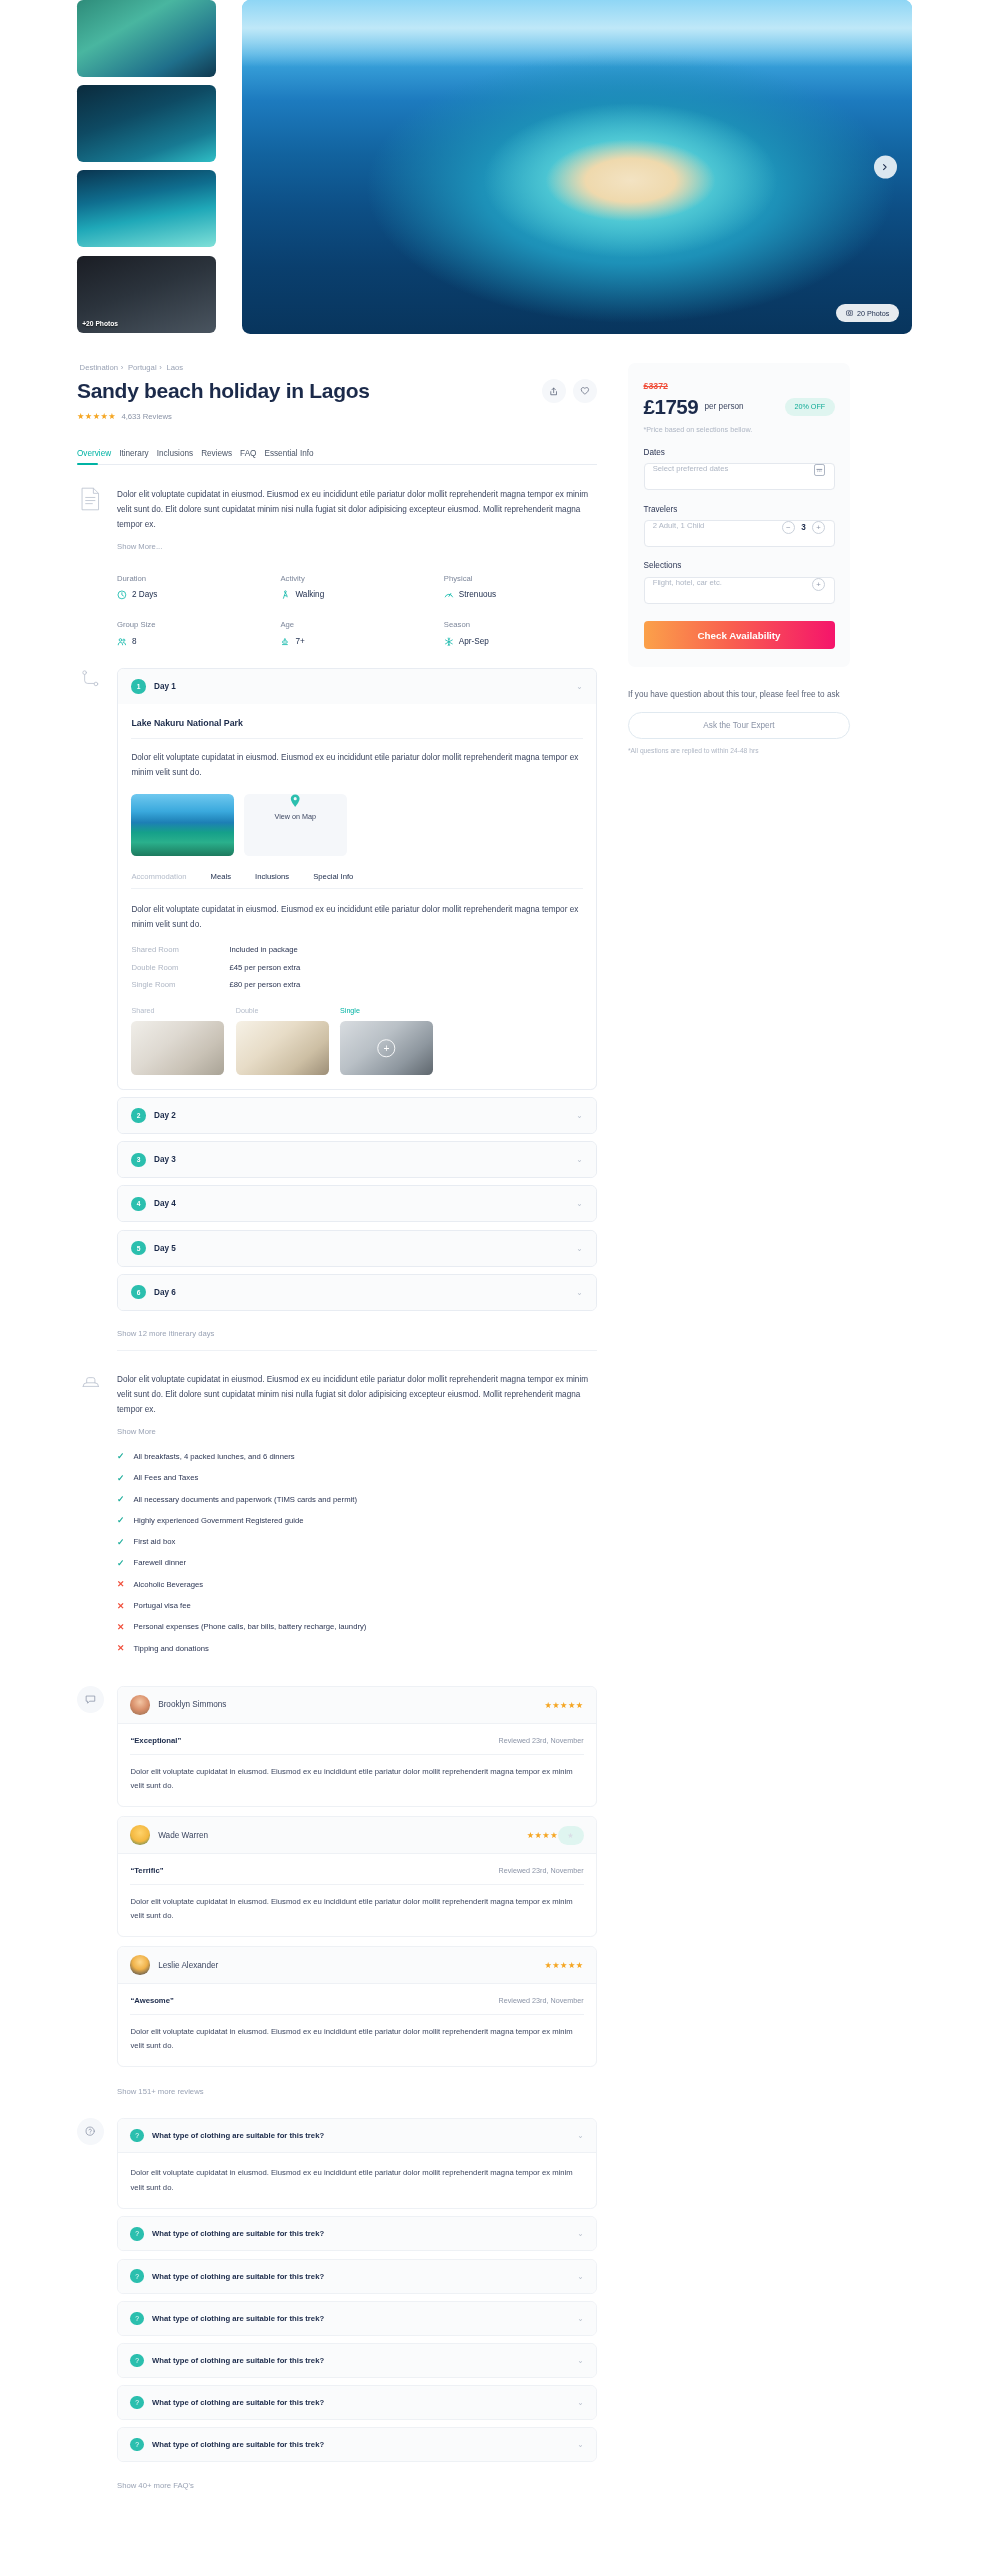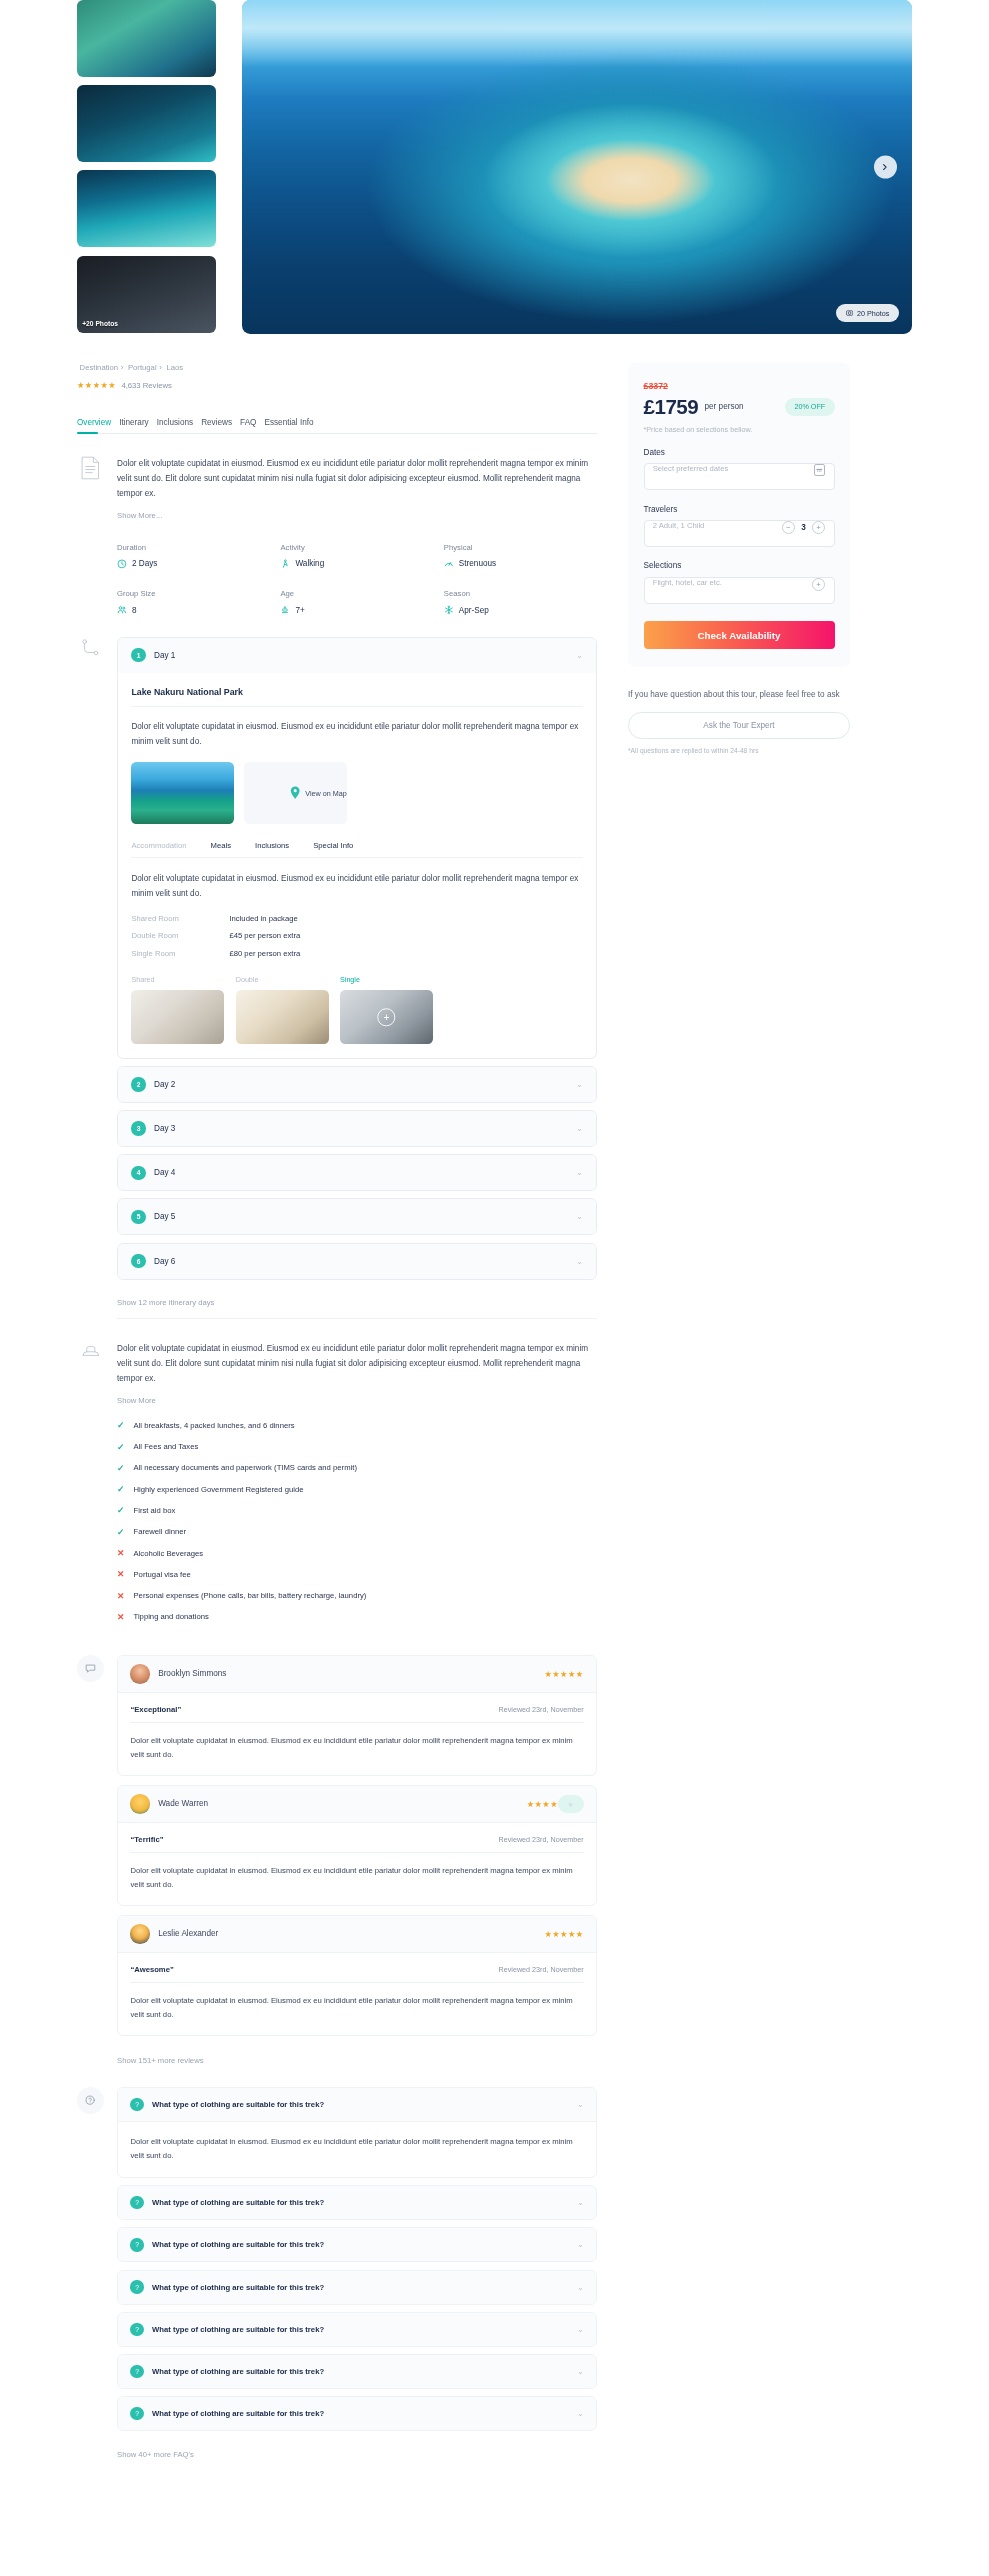--- a/index.html
+++ b/index.html
@@ -60,29 +60,29 @@
   p.para{font-size:8.2px;line-height:1.85;color:#3c4660}
   .showmore{display:inline-block;margin-top:9.3px;font-size:7.7px;color:#9aa3b5;cursor:pointer}
   .meta-grid{display:grid;grid-template-columns:repeat(3,1fr);gap:20.6px 10.3px;margin-top:23px}
   .meta-lbl{font-size:7.7px;color:#7d879b;margin-bottom:7.2px}
   .meta-val{font-size:8.2px;color:#1b2a4a;display:flex;align-items:center;gap:5.2px;font-weight:500}
   
   .day-card{border:0.5px solid #e8ecf2;border-radius:6.2px;overflow:hidden;margin-bottom:7.2px;background:#fff}
   .day-head{display:flex;align-items:center;gap:8.2px;padding:10.3px 13.4px;background:#fafbfc;cursor:pointer}
   .day-num{width:14.4px;height:14.4px;border-radius:50%;background:#2bbfae;color:#fff;font-size:6.7px;display:flex;
     align-items:center;justify-content:center;font-weight:600;flex:0 0 14.4px}
-  .day-lbl{font-size:8.2px;font-weight:400}
+  .day-lbl{font-size:8.2px;font-weight:700}
   .chev{margin-left:auto;color:#b9c1ce;font-size:7.7px}
   .day-open{padding:14.4px 13.4px 13.4px 13.4px}
   .day-title{font-size:8.8px;font-weight:700;padding-bottom:9.3px;border-bottom:0.5px solid #eef1f5;margin-bottom:11.3px}
   .day-media{display:flex;gap:9.3px;margin-top:13.4px}
   .day-img{width:103px;height:62px;border-radius:5.2px;
     background:linear-gradient(180deg,#6fc8ef 0%,#3aa9dd 28%,#1d7fb5 46%,#15a08a 62%,#2ab08c 78%,#1d7a5e 100%)}
-  .map-box{width:103px;height:62px;border-radius:5.2px;background:#f5f7fa;display:flex;flex-direction:row;
-    align-items:center;justify-content:flex-end;gap:4.1px;font-size:7.2px;color:#3c4660;cursor:pointer}
+  .map-box{width:103px;height:62px;border-radius:5.2px;background:#f5f7fa;display:flex;flex-direction:column;
+    align-items:center;justify-content:flex-start;gap:4.1px;font-size:7.2px;color:#3c4660;cursor:pointer}
   .subtabs{display:flex;gap:24px;border-bottom:0.5px solid #eef1f5;margin-top:16.5px;padding-bottom:7.2px}
   .subtab{font-size:7.7px;color:#1b2a4a;cursor:pointer}
   .subtab.muted{color:#b4bcca}
   .room-rows{margin-top:13.4px}
   .room-row{display:flex;margin-bottom:8.2px;font-size:7.7px}
   .room-k{width:98px;color:#aeb6c4}
   .room-v{color:#2b3553}
   .room-opts{display:flex;gap:11.3px;margin-top:17.5px}
   .room-opt{width:93px}
   .room-opt-lbl{font-size:7.2px;color:#b4bcca;margin-bottom:6.2px}
@@ -183,20 +183,37 @@
 <div class="body-cols">
 
   <div class="left">
 
     <div class="crumb">
       <span>Destination</span>›
       <span>Portugal</span>›
       <span>Laos</span>
     </div>
 
+    <div class="title-row">
+      <h1 class="ttl">Sandy beach holiday in Lagos</h1>
+      <div style="margin-left:auto;display:flex">
+        <div class="round-btn">
+          <svg width="9.3" height="9.3" viewBox="0 0 18 18" fill="none" stroke="#5b6478" stroke-width="1.5" stroke-linecap="round">
+                <path d="M9 2 V11"></path>
+                <path d="M5.5 5.5 L9 2 L12.5 5.5"></path>
+                <path d="M3.5 9 V15 H14.5 V9"></path>
+              </svg>
+        </div>
+        <div class="round-btn">
+          <svg width="9.8" height="9.8" viewBox="0 0 20 20" fill="none" stroke="#5b6478" stroke-width="1.5">
+                <path d="M10 16.5 C10 16.5 2.5 12 2.5 7.3 C2.5 4.9 4.3 3.2 6.4 3.2 C7.9 3.2 9.2 4.1 10 5.3 C10.8 4.1 12.1 3.2 13.6 3.2 C15.7 3.2 17.5 4.9 17.5 7.3 C17.5 12 10 16.5 10 16.5Z"></path>
+              </svg>
+        </div>
+      </div>
+    </div>
 
     <div class="rating">
       <span class="stars">★★★★★</span>
       <span>4,633 Reviews</span>
     </div>
 
     <div class="tabs">
       <div class="tab active">Overview</div>
       <div class="tab">Itinerary</div>
       <div class="tab">Inclusions</div>

